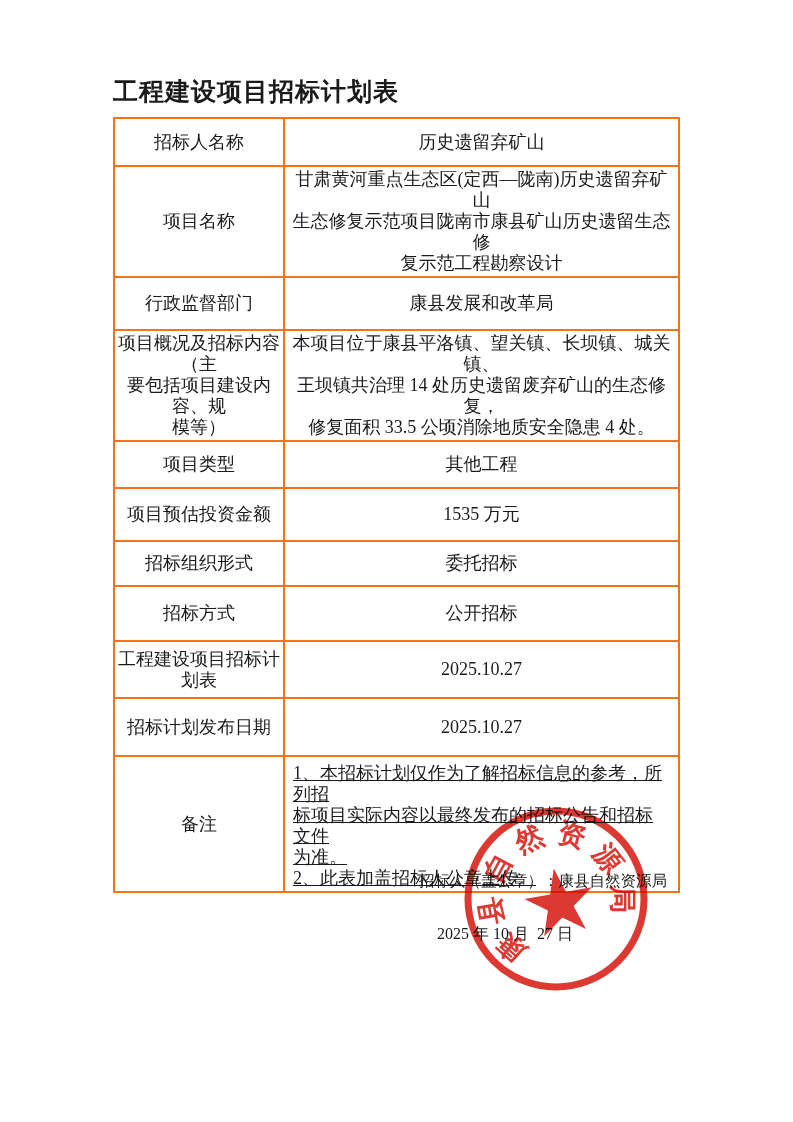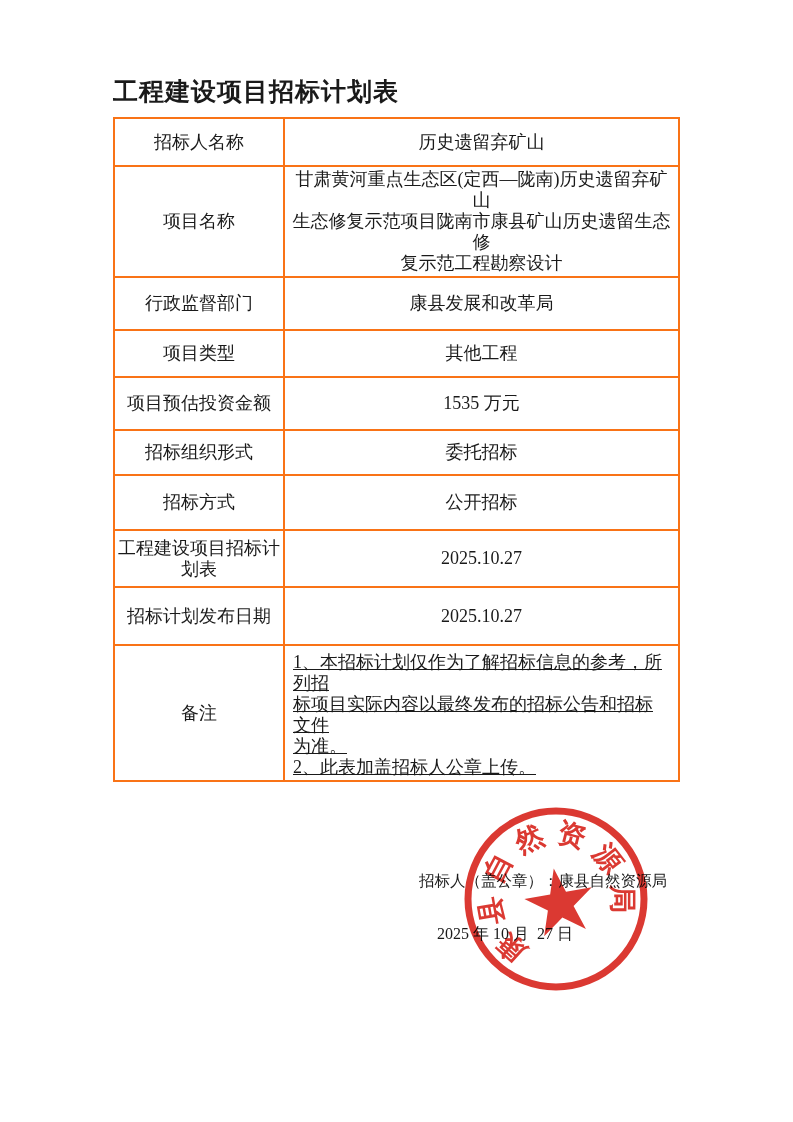--- a/index.html
+++ b/index.html
@@ -121,20 +121,28 @@
       <tr class="r2">
         <td class="cell-label">项目名称</td>
         <td class="cell-value">甘肃黄河重点生态区(定西—陇南)历史遗留弃矿山
 生态修复示范项目陇南市康县矿山历史遗留生态修
 复示范工程勘察设计</td>
       </tr>
       <tr class="r3">
         <td class="cell-label">行政监督部门</td>
         <td class="cell-value">康县发展和改革局</td>
       </tr>
+      <tr class="r5">
+        <td class="cell-label">项目概况及招标内容（主
+要包括项目建设内容、规
+模等）</td>
+        <td class="cell-value">本项目位于康县平洛镇、望关镇、长坝镇、城关镇、
+王坝镇共治理 14 处历史遗留废弃矿山的生态修复，
+修复面积 33.5 公顷消除地质安全隐患 4 处。</td>
+      </tr>
       <tr class="r6">
         <td class="cell-label">项目类型</td>
         <td class="cell-value">其他工程</td>
       </tr>
       <tr class="r7">
         <td class="cell-label">项目预估投资金额</td>
         <td class="cell-value">1535 万元</td>
       </tr>
       <tr class="r8">
         <td class="cell-label">招标组织形式</td>

